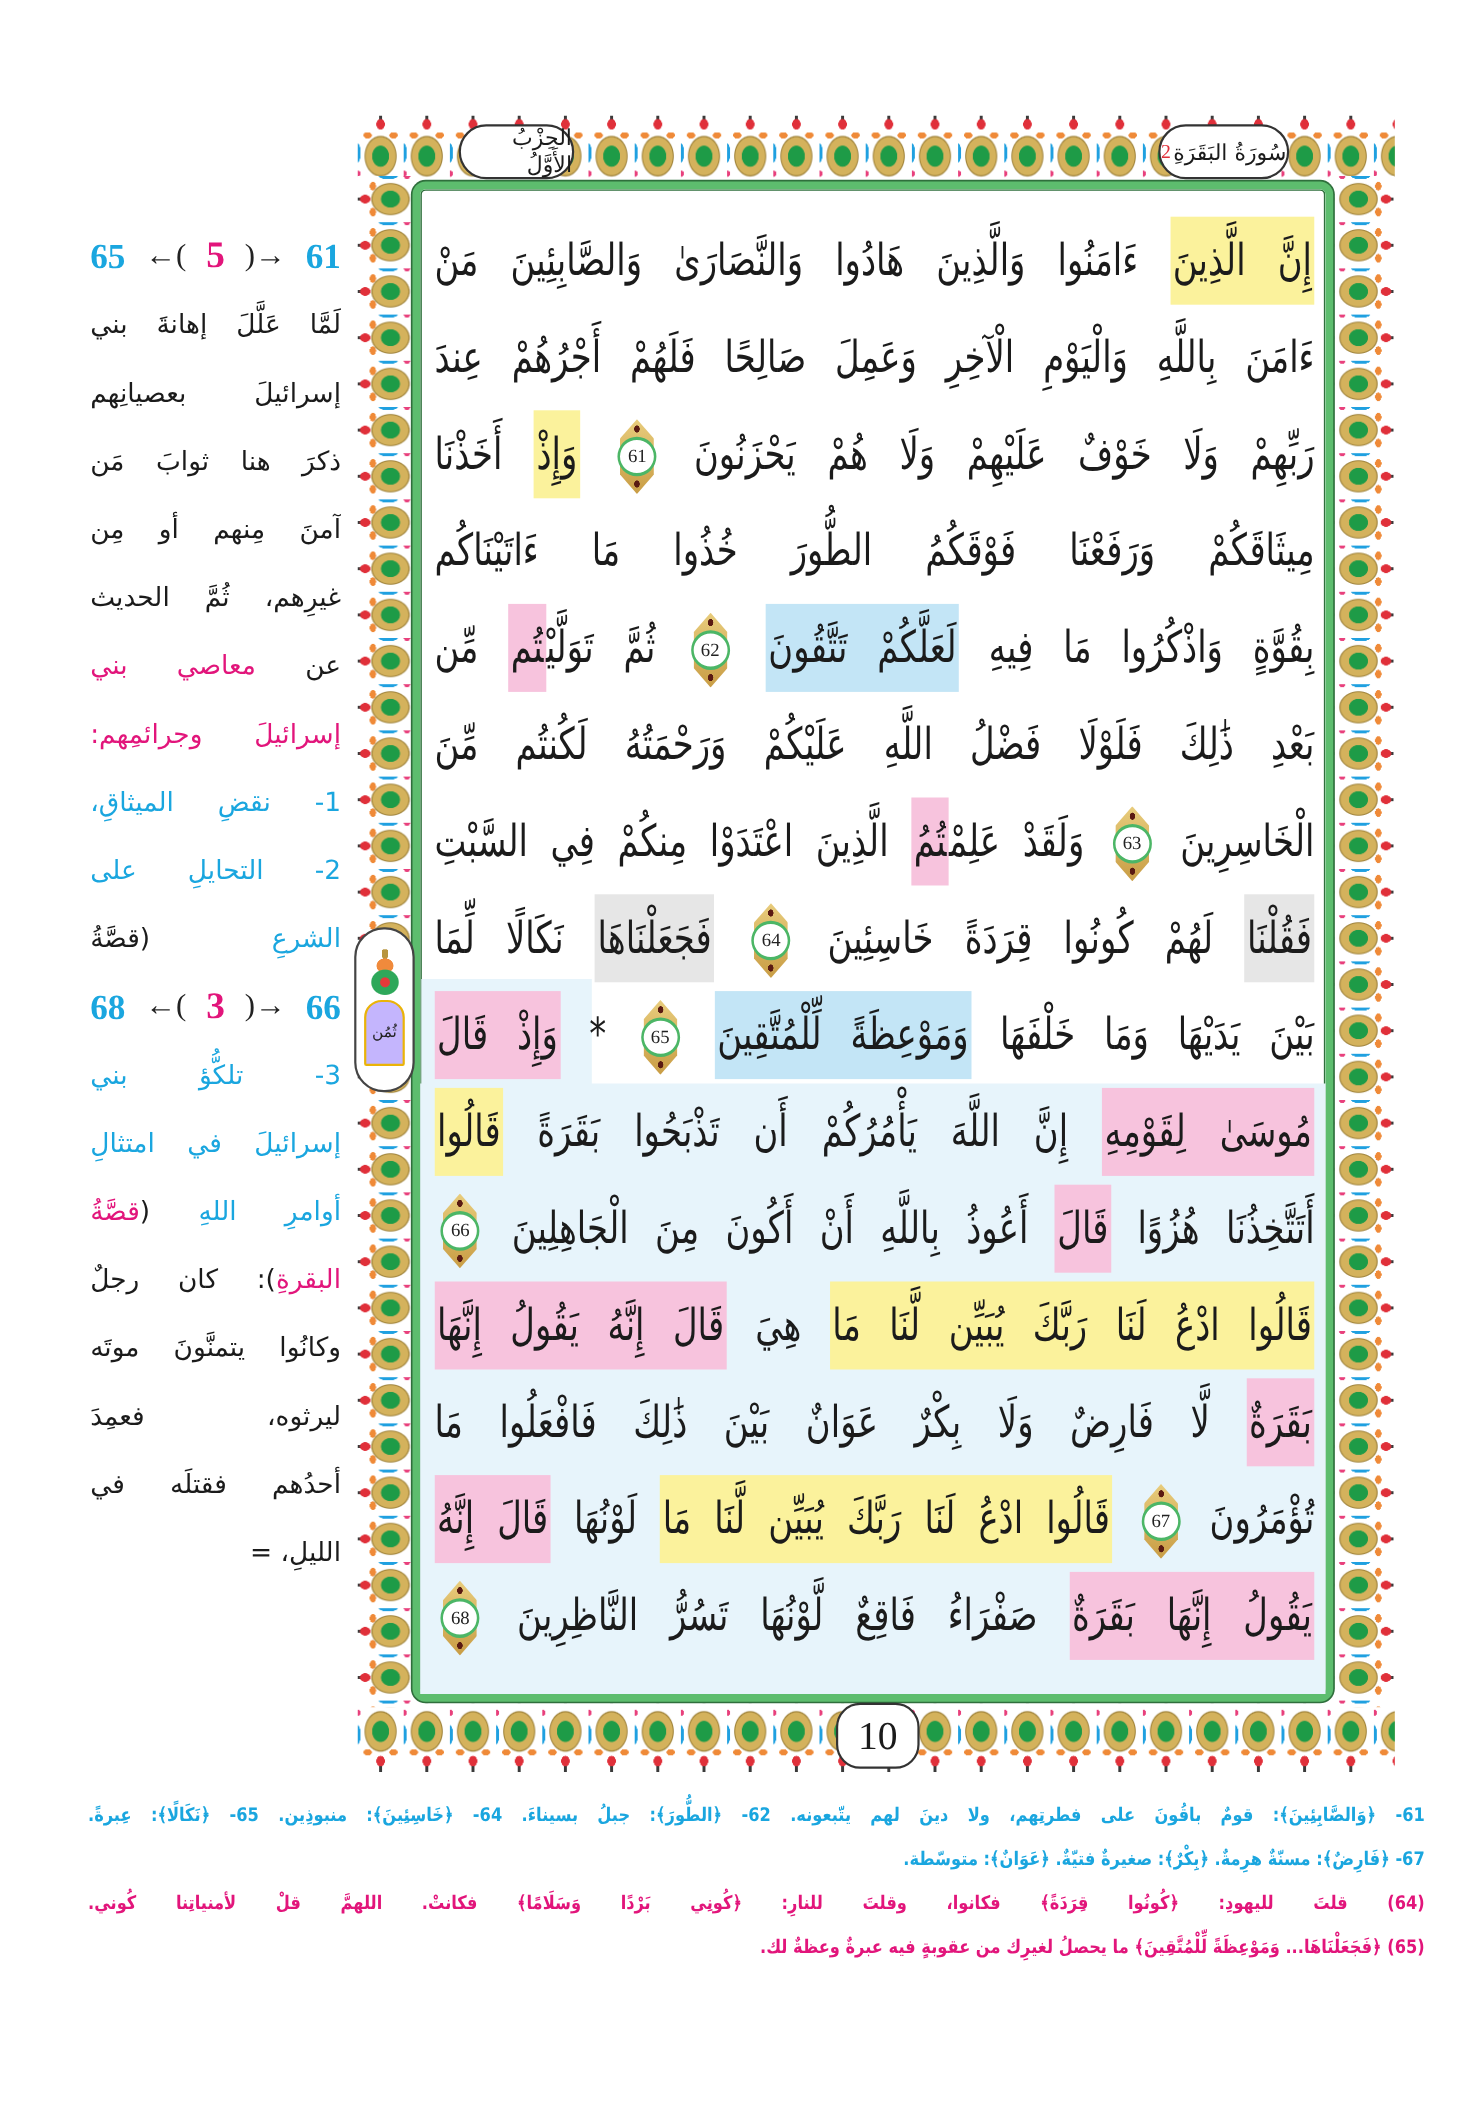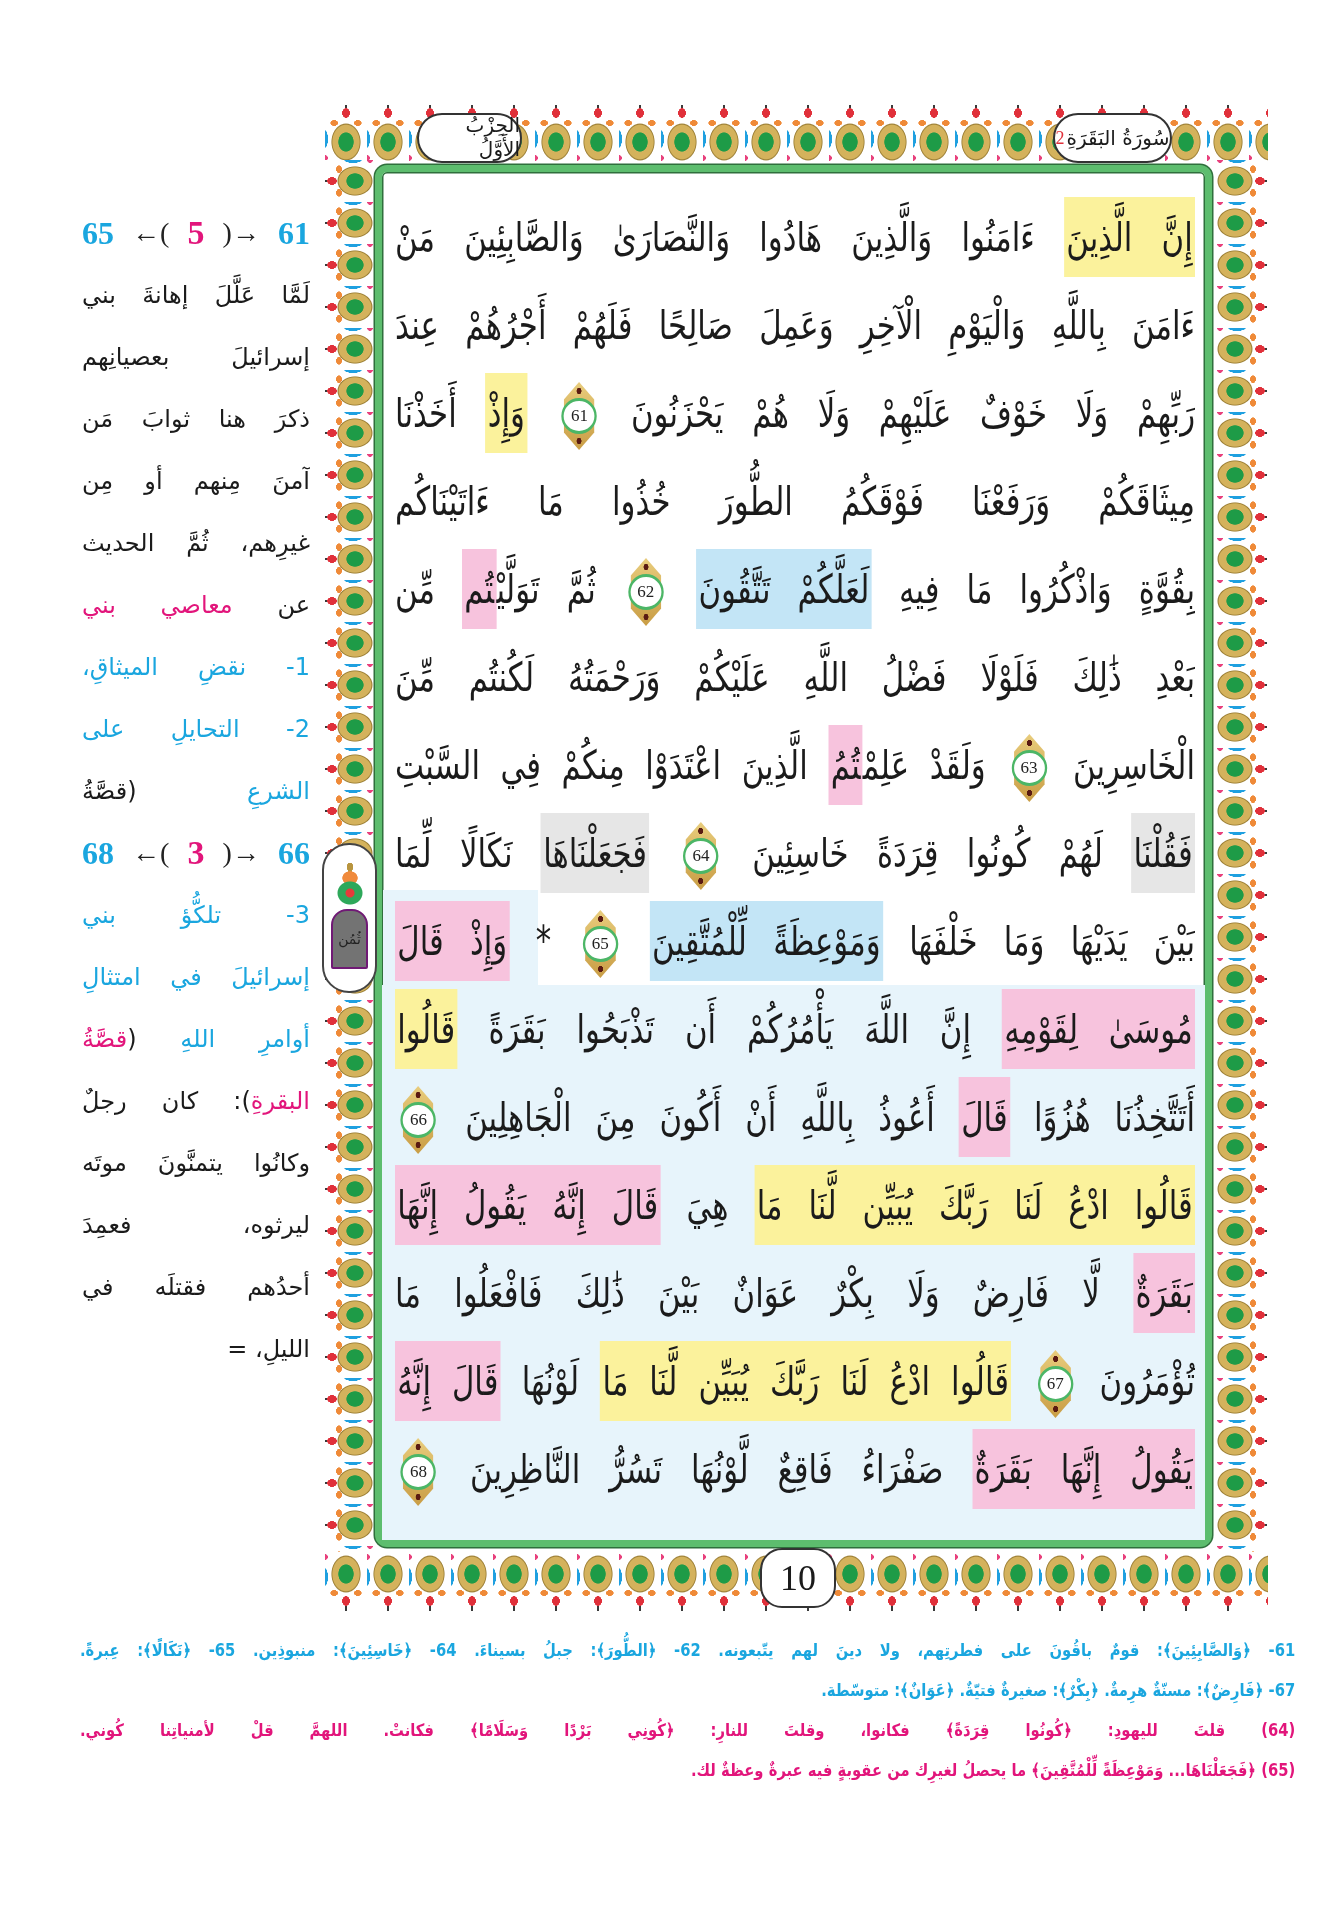--- a/index.html
+++ b/index.html
@@ -86,21 +86,21 @@
   .thumun-flower {
     position:absolute; left:50%; top:18px; width:30px; height:44px; transform:translateX(-50%);
     background:
       radial-gradient(circle at 50% 30px, #e53a3a 0 4px, transparent 5px),
       radial-gradient(13px 12px at 50% 30px, #2ea85a 92%, transparent 100%),
       radial-gradient(8px 7px at 50% 15px, #f08a3c 92%, transparent 100%),
       radial-gradient(3px 6px at 50% 4px, #b8953f 92%, transparent 100%);
   }
   .thumun-arch {
     position:absolute; left:7px; top:64px; width:37px; height:60px; box-sizing:border-box;
-    border:2px solid #701a75; border-radius:16px 16px 2px 2px; background:#737373;
+    border:2px solid #eab308; border-radius:16px 16px 2px 2px; background:#c4b5fd;
     display:flex; align-items:center; justify-content:center;
     font-family:"DejaVu Sans", sans-serif; font-size:14px; color:#222; direction:rtl;
   }
 
   
   .qtext {
     position:absolute; left:395px; top:193px; width:1039px;
     transform:scaleX(0.77); transform-origin:left top;
     direction:rtl; font-family:"DejaVu Sans", sans-serif; font-size:40px; color:#1b1b1b;
   }
@@ -244,20 +244,21 @@
       <span class="rsym">)→</span>
       <span class="rnum">61</span>
     </div>
 
   <div class="cline"><span>لَمَّا عَلَّلَ إهانةَ بني</span></div>
   <div class="cline"><span>إسرائيلَ بعصيانِهم</span></div>
   <div class="cline"><span>ذكرَ هنا ثوابَ مَن</span></div>
   <div class="cline"><span>آمنَ مِنهم أو مِن</span></div>
   <div class="cline"><span>غيرِهم، ثُمَّ الحديث</span></div>
   <div class="cline"><span>عن</span> <span data-c="magenta">معاصي بني</span></div>
+  <div class="cline"><span data-c="magenta">إسرائيلَ وجرائمِهم:</span></div>
   <div class="cline"><span data-c="cyan">1- نقضِ الميثاقِ،</span></div>
   <div class="cline"><span data-c="cyan">2- التحايلِ على</span></div>
   <div class="cline"><span data-c="cyan">الشرعِ</span> <span>(قصَّةُ</span></div>
 
   <div class="cline range">
       <span class="rnum">68</span>
       <span class="rsym">←(</span>
       <span class="rcount">3</span>
       <span class="rsym">)→</span>
       <span class="rnum">66</span>

